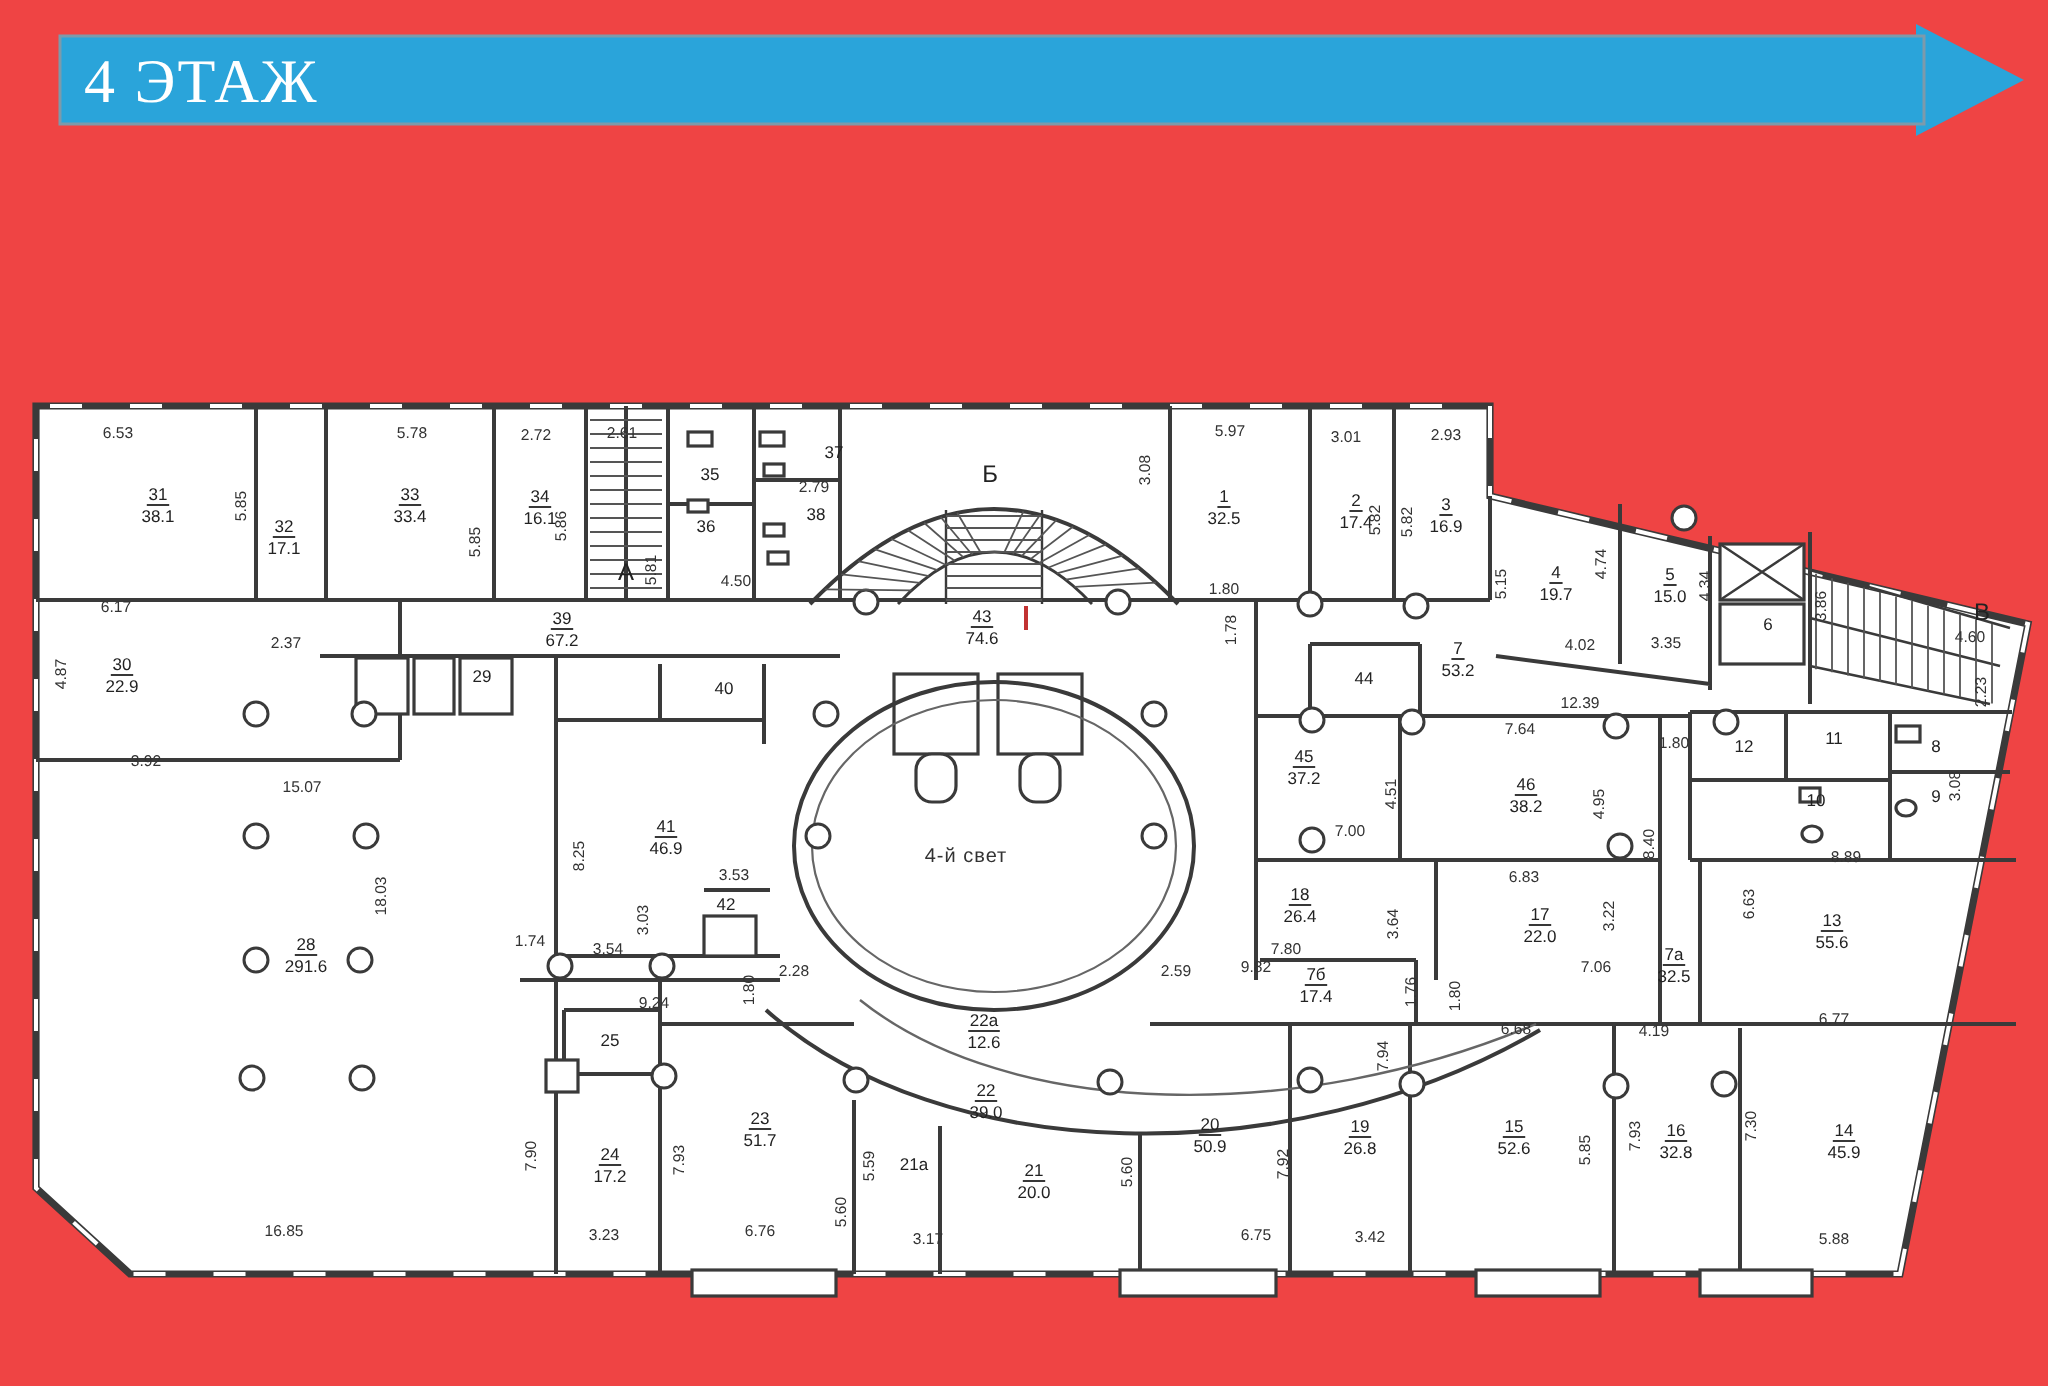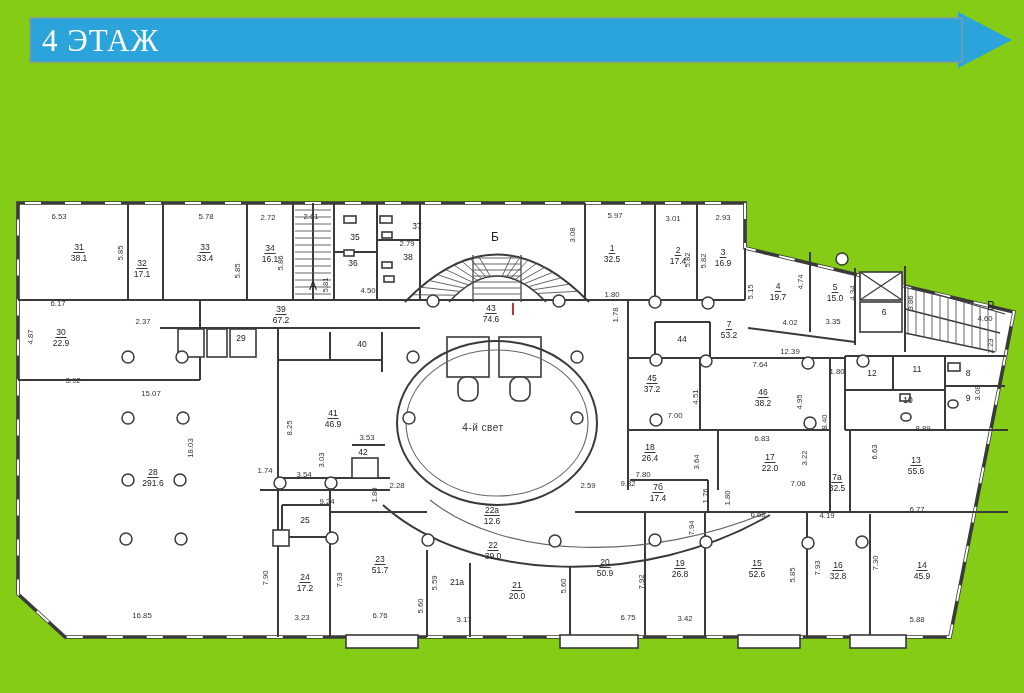--- a/index.html
+++ b/index.html
@@ -1,16 +1,16 @@
 <!DOCTYPE html>
 <html><head>
 <meta charset="utf-8">
 <style>
   html,body{margin:0;padding:0;background:#ffffff;}
-  .page{position:relative;width:1024px;height:693px;background:#84cc16;overflow:hidden;
+  .page{position:relative;width:1024px;height:693px;background:#ef4444;overflow:hidden;
         font-family:"Liberation Sans", sans-serif;}
   svg text{user-select:none;}
   .hdr-title{font-family:"Liberation Serif", serif;fill:#ffffff;font-size:31px;letter-spacing:1px;}
   .rn{font-size:8.5px;fill:#222;text-anchor:middle;}
   .ra{font-size:8.5px;fill:#222;text-anchor:middle;}
   .dm{font-size:7.8px;fill:#333;text-anchor:middle;}
   .stair-letter{font-size:12px;fill:#222;text-anchor:middle;}
   .atrium{font-size:10px;fill:#333;text-anchor:middle;letter-spacing:0.5px;}
 </style>
 </head>

